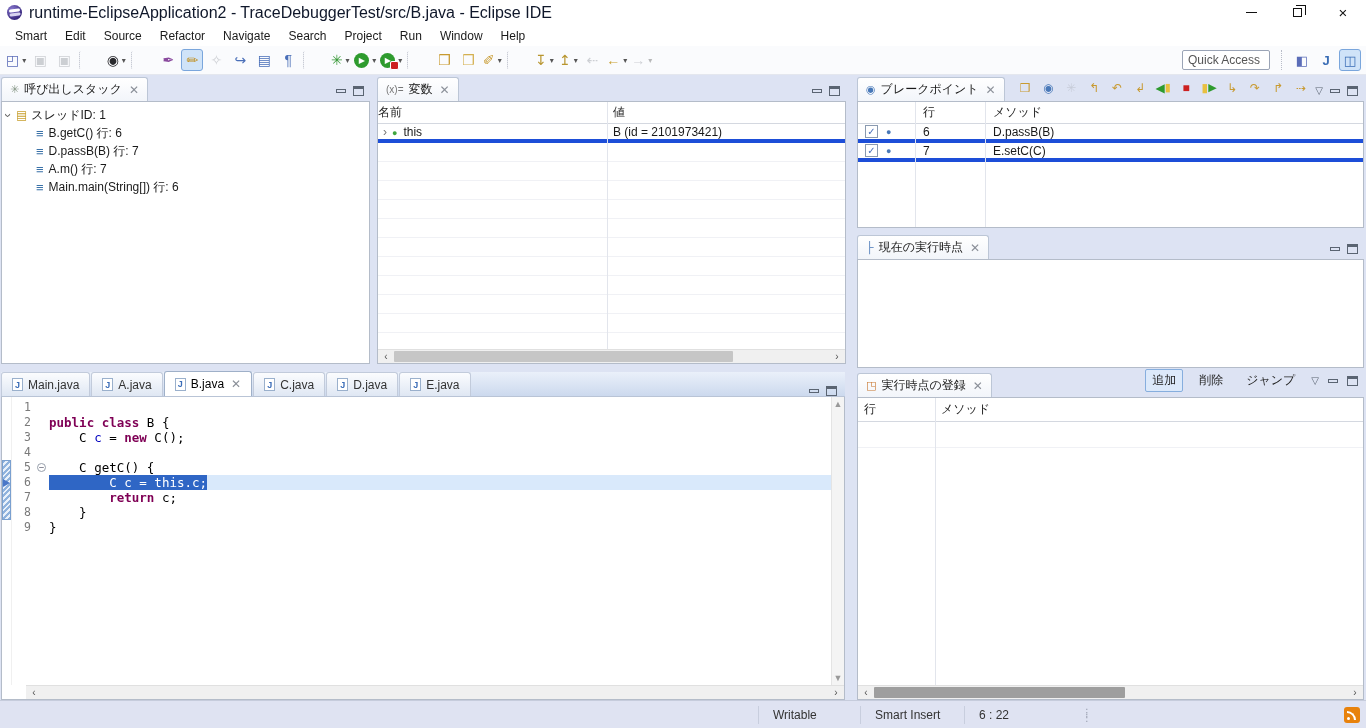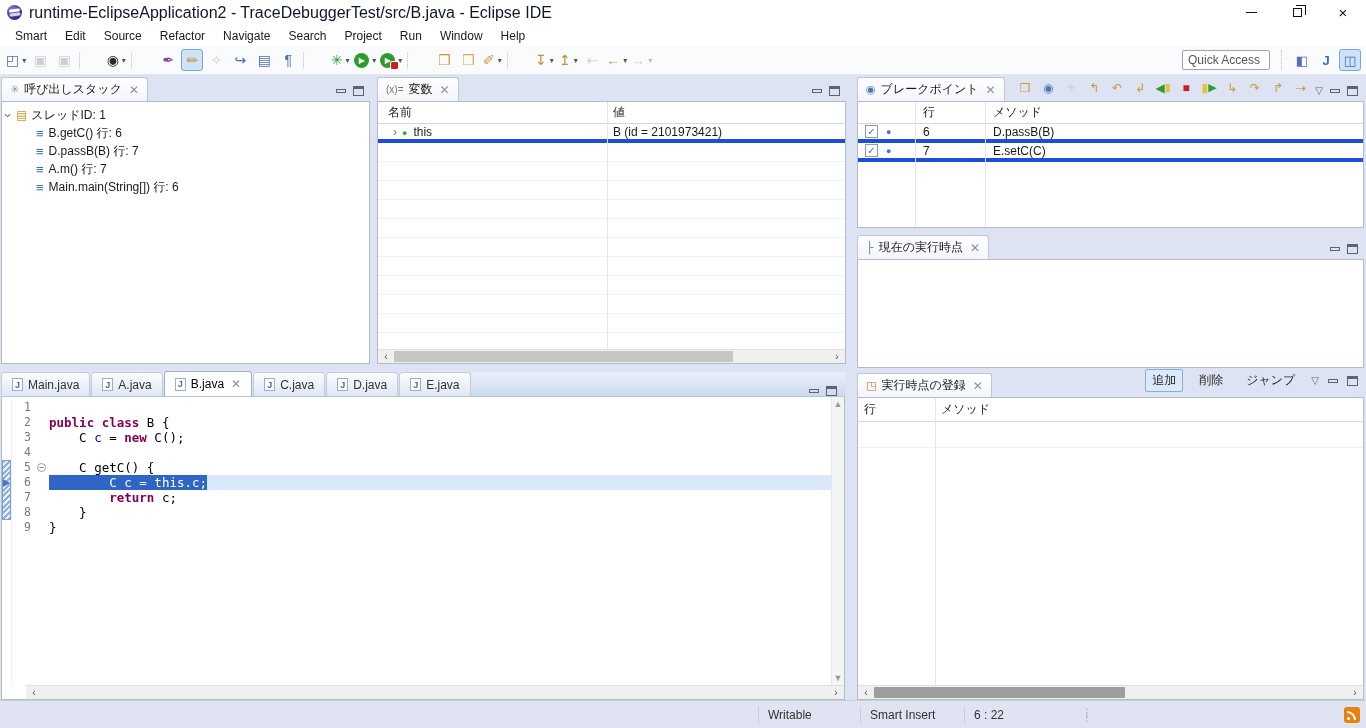--- a/index.html
+++ b/index.html
@@ -73,21 +73,21 @@
   .tree-indent { width:34px; flex:none; }
   .tree-row .lbl { color:#1a1a1a; }
 
   
   .tbl-head { display:flex; height:22px; border-bottom:1px solid #d4d8e0; align-items:center; font-size:12px; color:#222; }
   .vsep { position:absolute; top:0; bottom:0; width:1px; background:#e2e5ec; }
   .trow { display:flex; align-items:center; height:19px; border-bottom:4px solid #1d4ed8; font-size:12px; }
   .trow.empty { border-bottom:1px solid #f0f1f5; }
 
   
-  .var-name-col { width:229px; padding-left:10px; }
+  .var-name-col { width:229px; padding-left:0; }
   .var-val-col { flex:1; padding-left:6px; }
   .expander { color:#777; font-size:12px; width:14px; display:inline-block; text-align:center; }
   .var-dot { color:#3fa53f; font-size:9px; margin-right:6px; }
 
   
   .hscroll { position:absolute; left:0; right:0; bottom:0; height:14px; background:#f0f0f0;
              border-top:1px solid #e0e0e0; display:flex; align-items:center; }
   .hs-arrow { width:16px; text-align:center; color:#555; font-size:10px; flex:none; }
   .hs-track { flex:1; position:relative; height:100%; }
   .hs-thumb { position:absolute; top:1px; bottom:1px; background:#c6c6c6; border-radius:1px; }
@@ -141,21 +141,21 @@
   .ct { flex:1; }
   .code-line.current .ct { background:#d9e9fb; }
   .tk-k { color:#7f0055; font-weight:bold; }
   .tk-p { color:#000; }
   .tk-f { color:#0000c0; }
   .tk-sel { background:#2f66c5; color:#fff; }
 
   
   .statusbar { position:absolute; left:0; top:700px; width:1366px; height:28px; background:#dfe3f2;
                border-top:1px solid #c6ccdc; display:flex; align-items:center; font-size:12px; color:#333; }
-  .sb-seg { height:18px; display:flex; align-items:center; padding:0 9px; border-left:1px solid #c8cede; }
+  .sb-seg { height:18px; display:flex; align-items:center; padding:0 14px; border-left:1px solid #c8cede; }
   .sb-handle { color:#9aa0b0; font-size:10px; letter-spacing:0; margin-left:30px; line-height:5px; }
   .rss-icon { margin-left:auto; margin-right:6px; width:16px; height:16px; background:#e8820c; border-radius:3px; position:relative; }
   .rss-icon::before { content:""; position:absolute; left:3px; bottom:3px; width:3px; height:3px; background:#fff; border-radius:50%; }
   .rss-icon::after { content:""; position:absolute; left:3px; bottom:3px; width:7px; height:7px;
                      border:2px solid #fff; border-left:none; border-bottom:none; border-radius:0 9px 0 0; }
 </style>
 </head>
 <body>
 
 <div class="titlebar">

